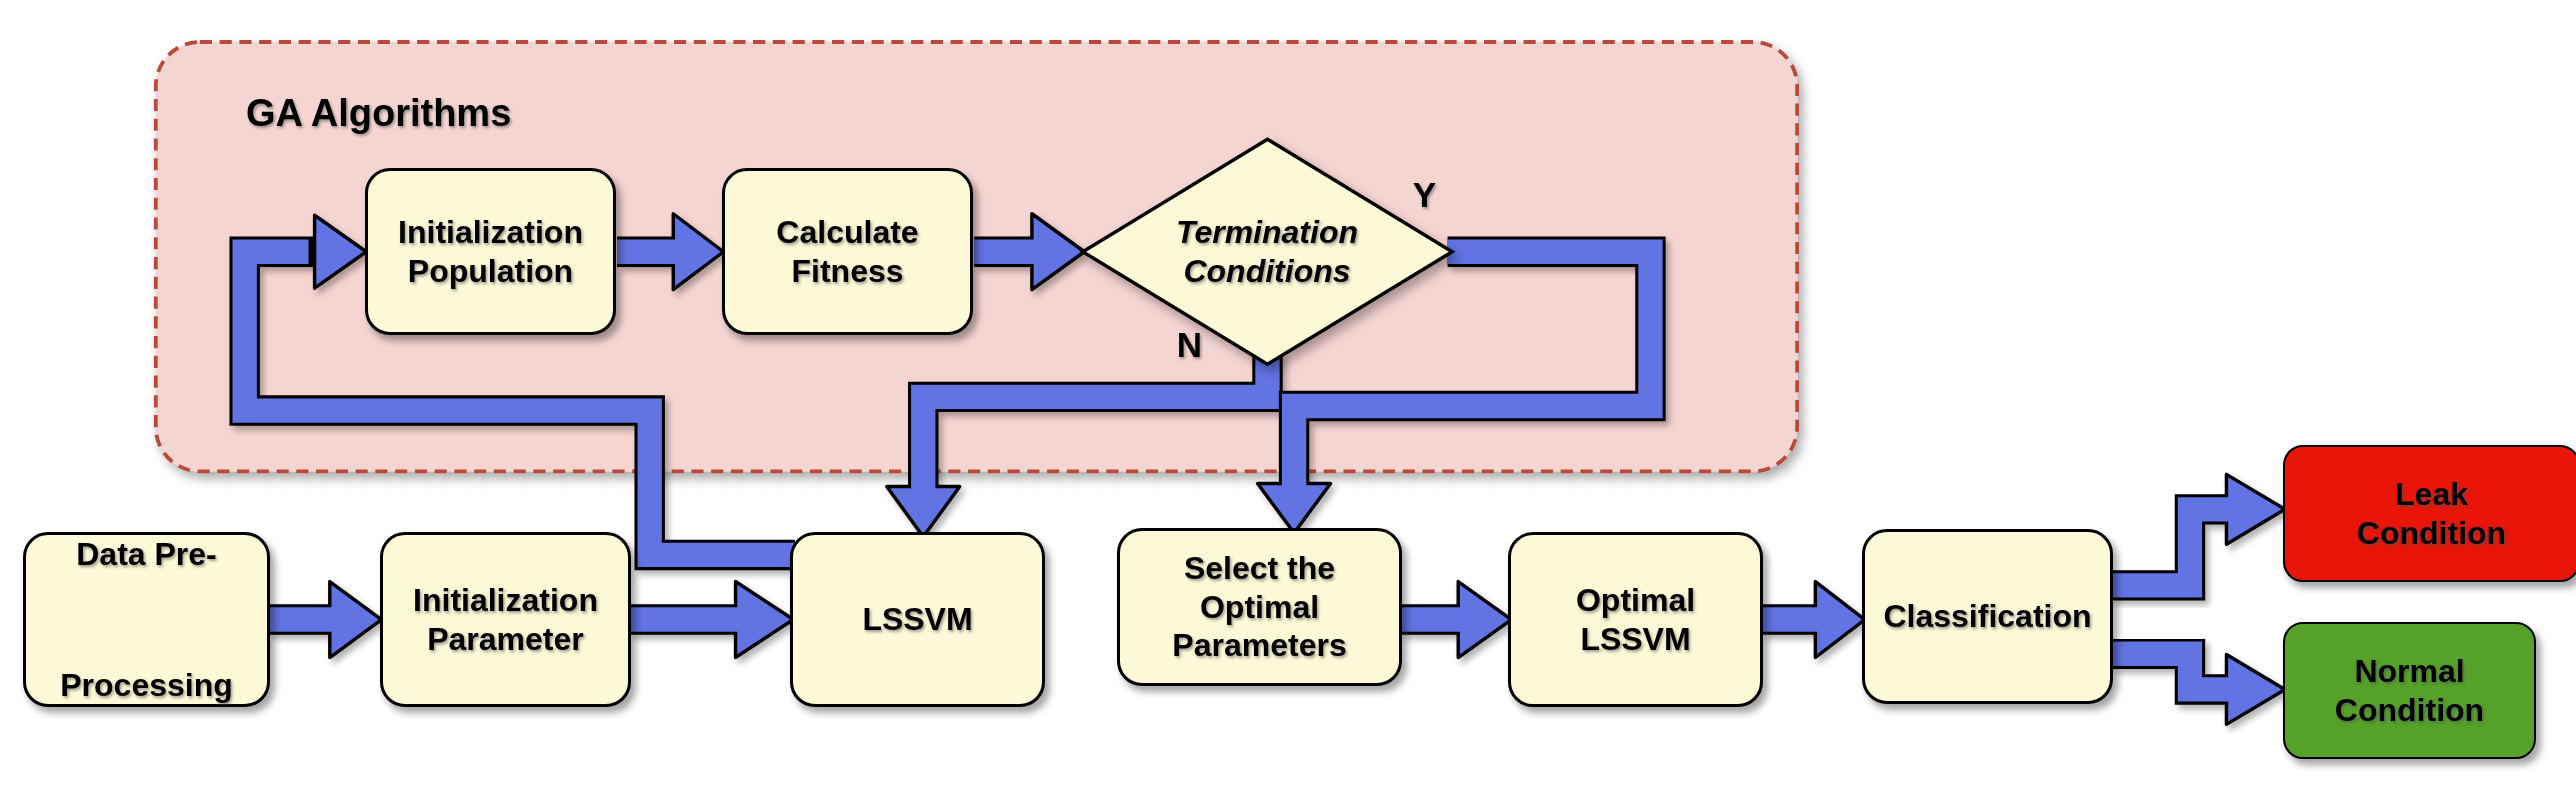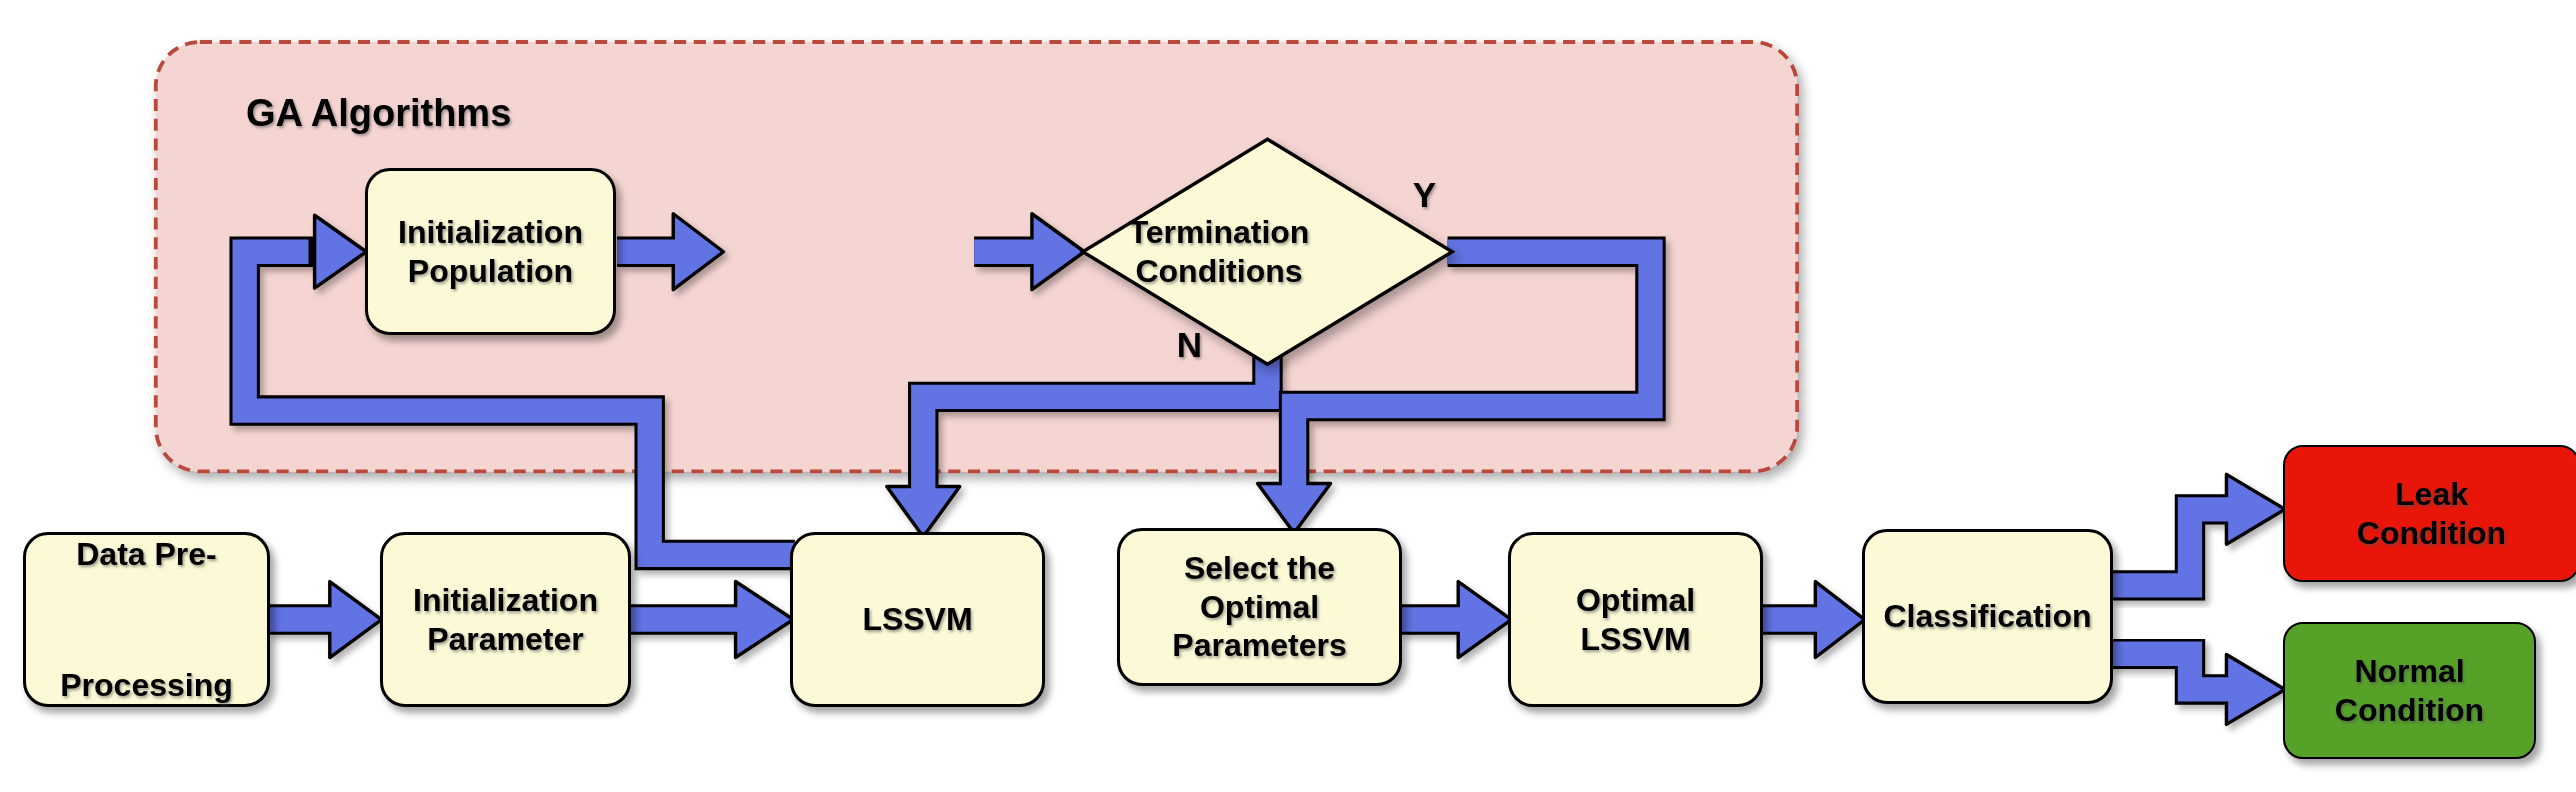--- a/index.html
+++ b/index.html
@@ -163,22 +163,26 @@
   <div class="ga-title">GA Algorithms</div>
 
   <div class="branch-label branch-label--yes">Y</div>
   <div class="branch-label branch-label--no">N</div>
 
   <div class="node" style="left:365px;top:168px;width:251px;height:167px;">
     <span class="node-line">Initialization</span>
     <span class="node-line">Population</span>
   </div>
 
-
-  <div class="node node--plain" style="left:1052px;top:212px;width:334px;height:79px;">
+  <div class="node" style="left:722px;top:168px;width:251px;height:167px;">
+    <span class="node-line">Calculate</span>
+    <span class="node-line">Fitness</span>
+  </div>
+
+  <div class="node node--plain" style="left:1100px;top:212px;width:334px;height:79px;font-style:italic;">
     <span class="node-line">Termination</span>
     <span class="node-line">Conditions</span>
   </div>
 
   <div class="node" style="left:23px;top:532px;width:247px;height:175px;justify-content:space-between;">
     <span class="node-line">Data Pre-</span>
     <span class="node-line">Processing</span>
   </div>
 
   <div class="node" style="left:380px;top:532px;width:251px;height:175px;">

